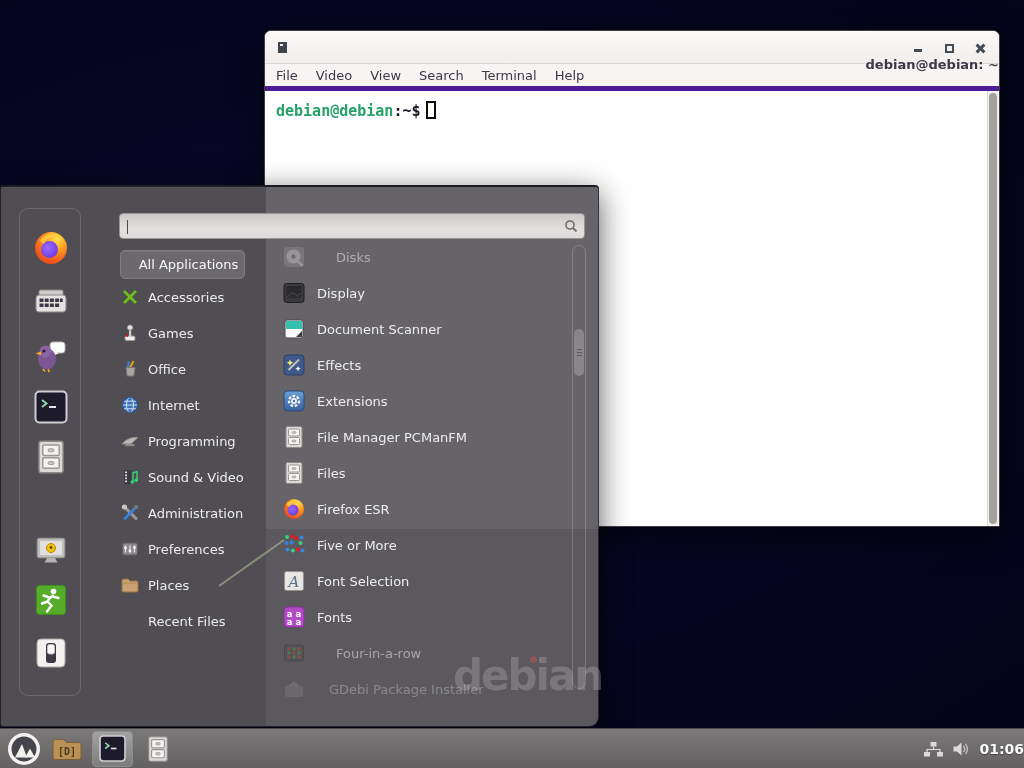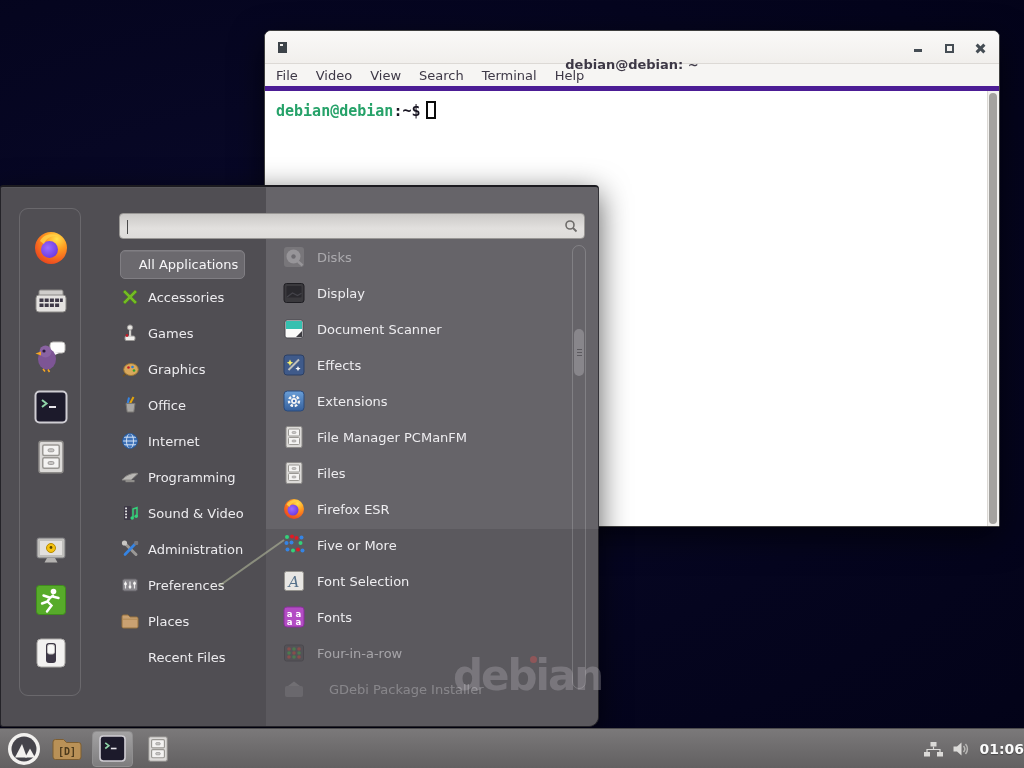--- a/index.html
+++ b/index.html
@@ -20,21 +20,21 @@
   .titlebar {
     position:relative; height:33px; border-radius:6px 6px 0 0;
     background:linear-gradient(#faf9f8,#f1efec);
     border-bottom:1px solid #dcd9d5;
   }
   .tb-icon { position:absolute; left:13px; top:11px; width:9px; height:11px;
     background:#3d4349; }
   .tb-icon::after { content:''; position:absolute; left:2px; top:2px; width:3px; height:2px; background:#f1efec; }
   .tb-title {
     position:absolute; left:0; right:0; top:17px; height:33px; line-height:33px;
-    text-align:center; font-weight:bold; font-size:13px; color:#3d3846;
+    text-align:right; font-weight:bold; font-size:13px; color:#3d3846;
   }
   .tb-controls { position:absolute; right:12px; top:0; height:33px; display:flex; align-items:center; gap:17px; }
   .ctrl { position:relative; width:14px; height:14px; cursor:default; }
   .glyph-min { position:absolute; left:3px; top:8px; width:8px; height:3px; background:#454d54; }
   .glyph-max { position:absolute; left:3px; top:3px; width:9px; height:9px; border:2px solid #454d54; }
   .glyph-x1,.glyph-x2 { position:absolute; left:2px; top:6px; width:11px; height:3px; background:#454d54; }
   .glyph-x1 { transform:rotate(45deg); } .glyph-x2 { transform:rotate(-45deg); }
   .menubar {
     height:27px; background:#f6f5f3; display:flex; align-items:center;
     padding-left:2px; border-bottom:5px solid #4c1d95;
@@ -97,21 +97,21 @@
   .cat-row { display:flex; align-items:center; height:36px; cursor:pointer; }
   .cat-icon { width:20px; height:20px; margin-right:8px; flex:none; }
   .cat-icon svg { width:20px; height:20px; display:block; }
   .cat-label { font-size:13px; color:#edecef; white-space:nowrap; }
 
   .apps-list { position:absolute; left:281px; top:52px; width:280px; }
   .app-row { display:flex; align-items:center; height:36px; cursor:pointer; }
   .app-icon { width:24px; height:24px; margin-right:11px; flex:none; }
   .app-icon svg { width:24px; height:24px; display:block; }
   .app-label { font-size:13px; color:#eeedf0; white-space:nowrap; }
-  .app-row.fade-50 { opacity:.5; }
+  .app-row.fade-50 { opacity:.5;gap:19px; }
   .app-row.fade-30 { opacity:.3;gap:12px; }
 
   .menu-scrollbar {
     position:absolute; left:571px; top:58px; width:14px; height:444px;
     border:1px solid rgba(255,255,255,.18); border-radius:7px;
   }
   .menu-thumb {
     position:absolute; left:1px; top:83px; width:10px; height:47px;
     background:#88868b; border-radius:5px;
     display:flex; flex-direction:column; align-items:center; justify-content:center; gap:2px;
@@ -311,32 +311,20 @@
               <rect x="9" y="5" width="2.2" height="9" fill="#d0cecb"></rect>
               <circle cx="10" cy="4.5" r="2.6" fill="#e8e6e3" stroke="#9a9896"></circle>
               <circle cx="7" cy="12.5" r="1.4" fill="#c01c28"></circle>
             </svg>
         </span>
           <span class="cat-label">Games</span>
       </div>
       <div class="cat-row">
         <span class="cat-icon">
           <svg viewBox="0 0 20 20">
-              <path d="M3,17.5 L8.5,11.5" stroke="#6b4f23" stroke-width="1.8"></path>
-              <ellipse cx="11" cy="10.5" rx="7.3" ry="6" fill="#d9a85c" stroke="#9c7634"></ellipse>
-              <circle cx="8.5" cy="8.5" r="1.3" fill="#c01c28"></circle>
-              <circle cx="12.5" cy="8" r="1.3" fill="#2d7dd2"></circle>
-              <circle cx="14" cy="11.5" r="1.3" fill="#33a02c"></circle>
-            </svg>
-        </span>
-          <span class="cat-label">Graphics</span>
-      </div>
-      <div class="cat-row">
-        <span class="cat-icon">
-          <svg viewBox="0 0 20 20">
               <path d="M13.5,2 L9.5,9.5" stroke="#e5a50a" stroke-width="2"></path>
               <path d="M9,2.5 L7.5,9" stroke="#3584e4" stroke-width="2"></path>
               <path d="M6,8.5 h9 l-1.2,8.5 h-6.6 Z" fill="#a8a6a3" stroke="#7a7875"></path>
             </svg>
         </span>
           <span class="cat-label">Office</span>
       </div>
       <div class="cat-row">
         <span class="cat-icon">
           <svg viewBox="0 0 20 20">

